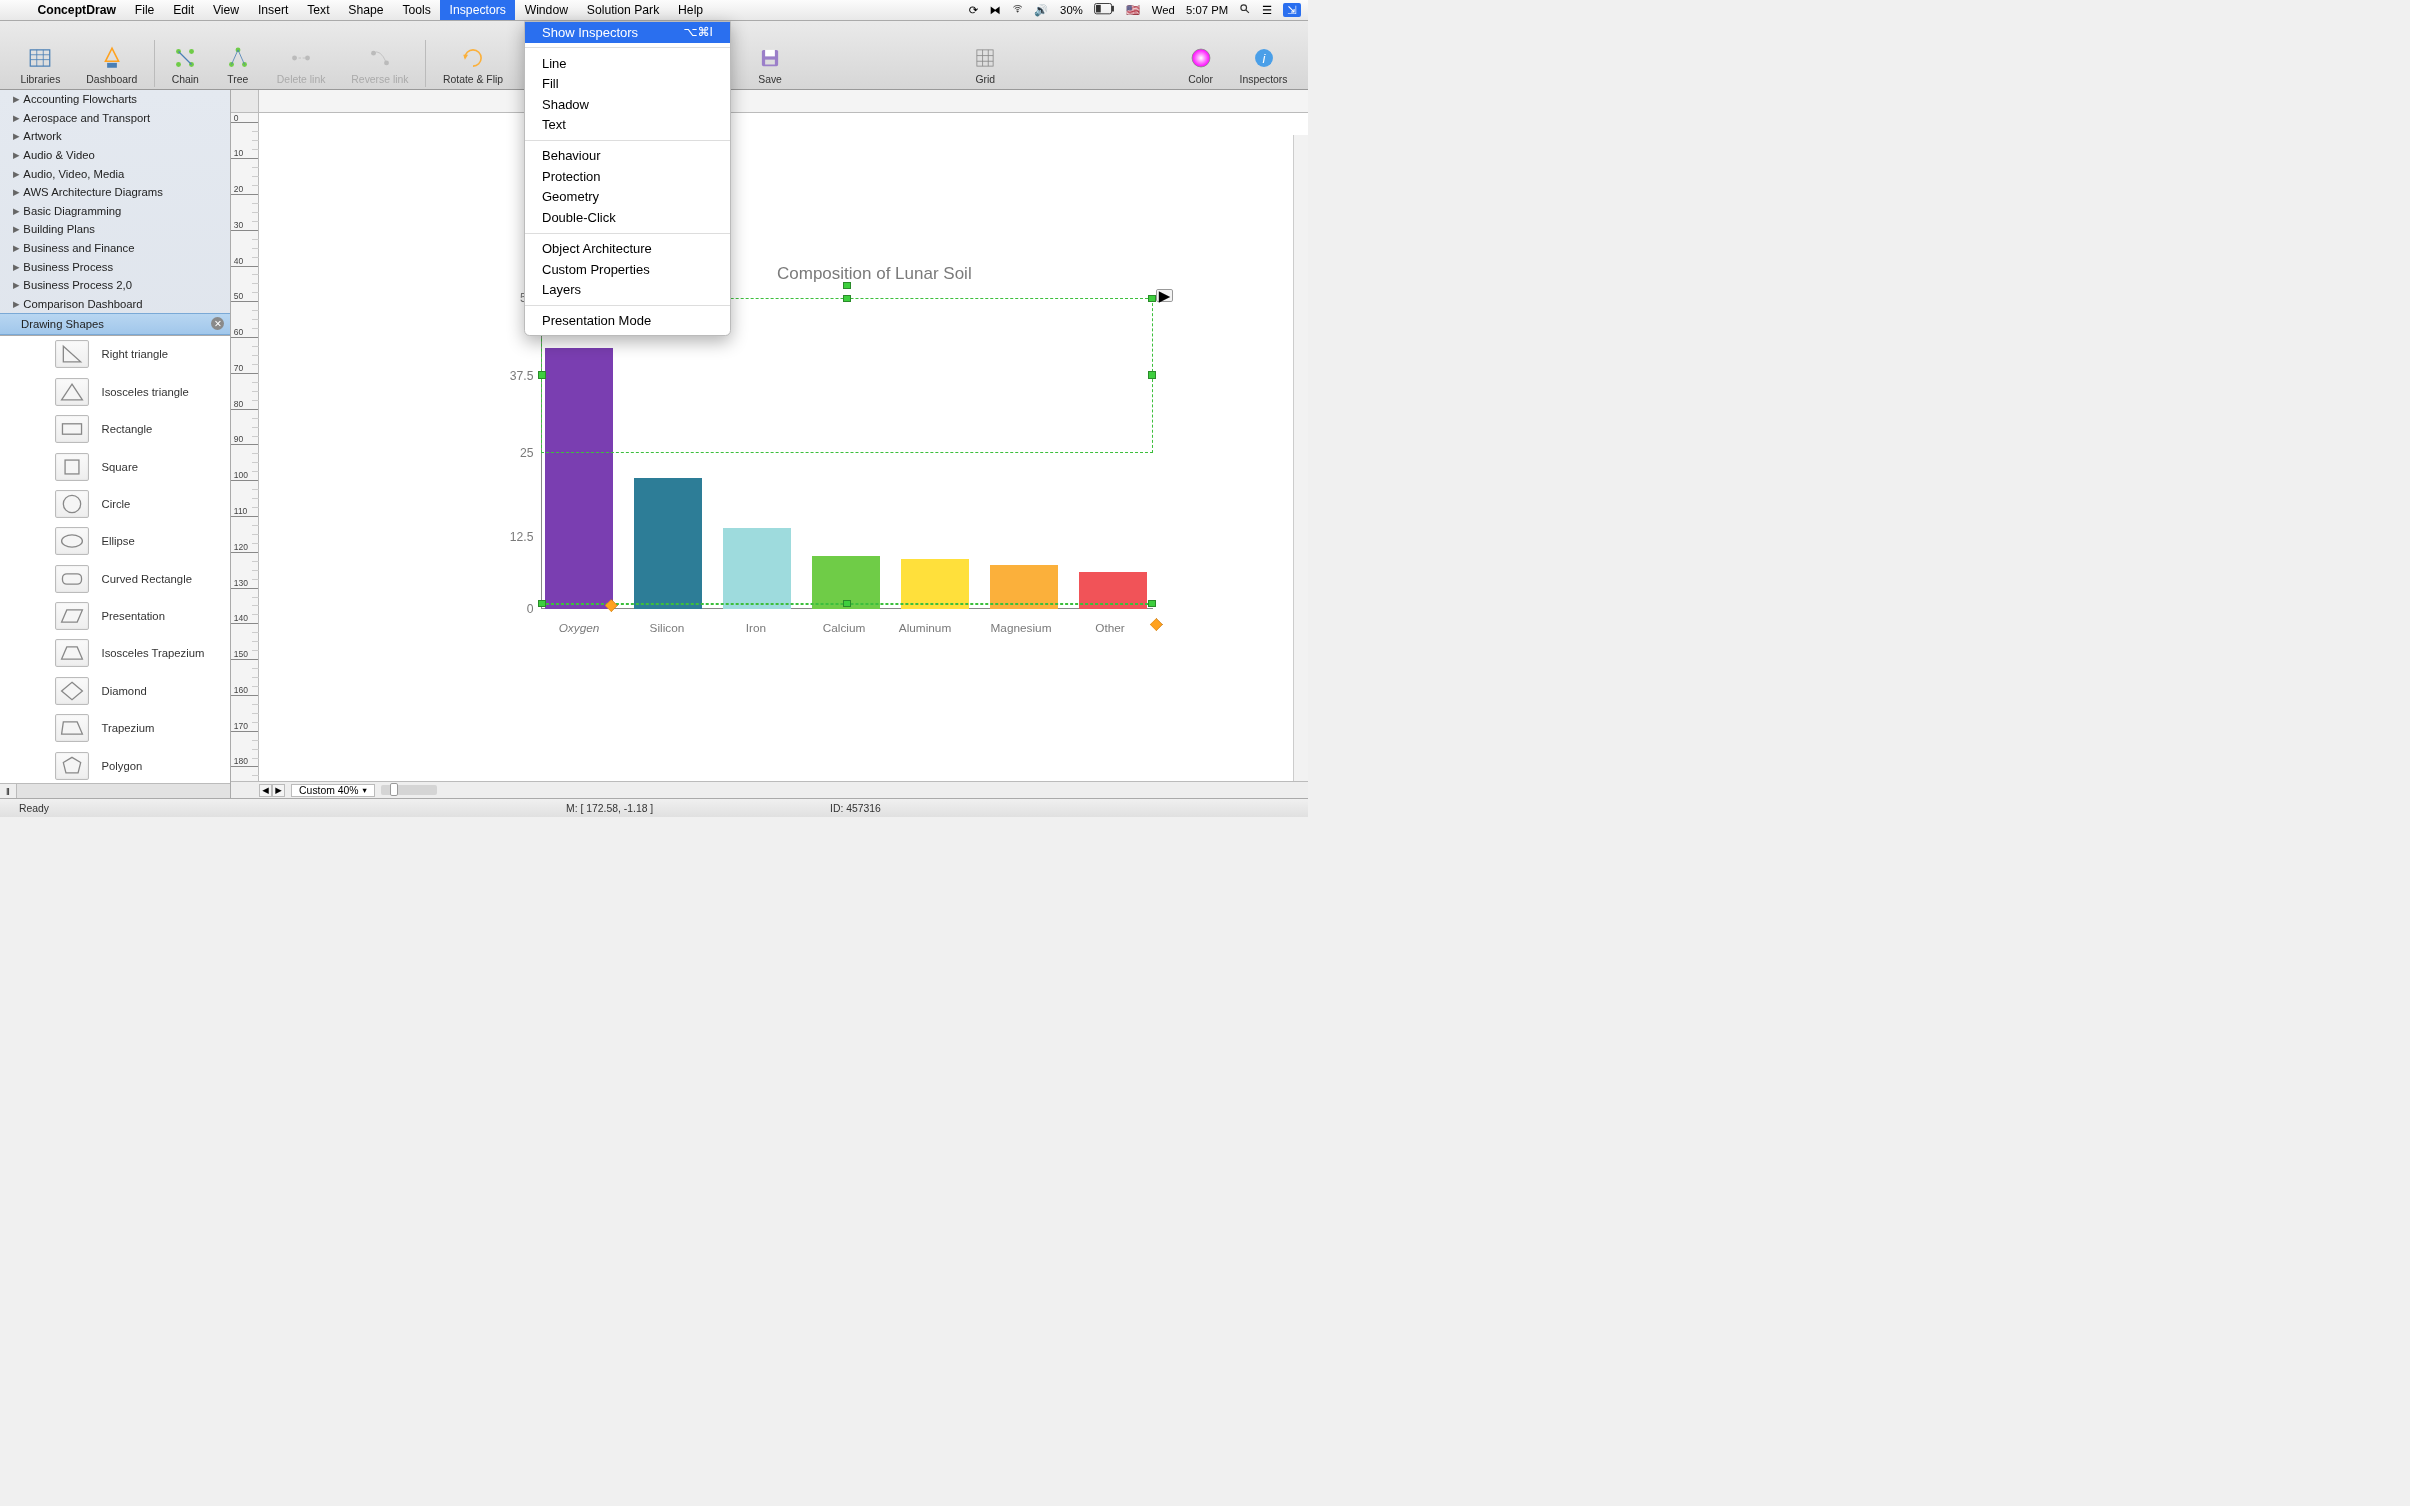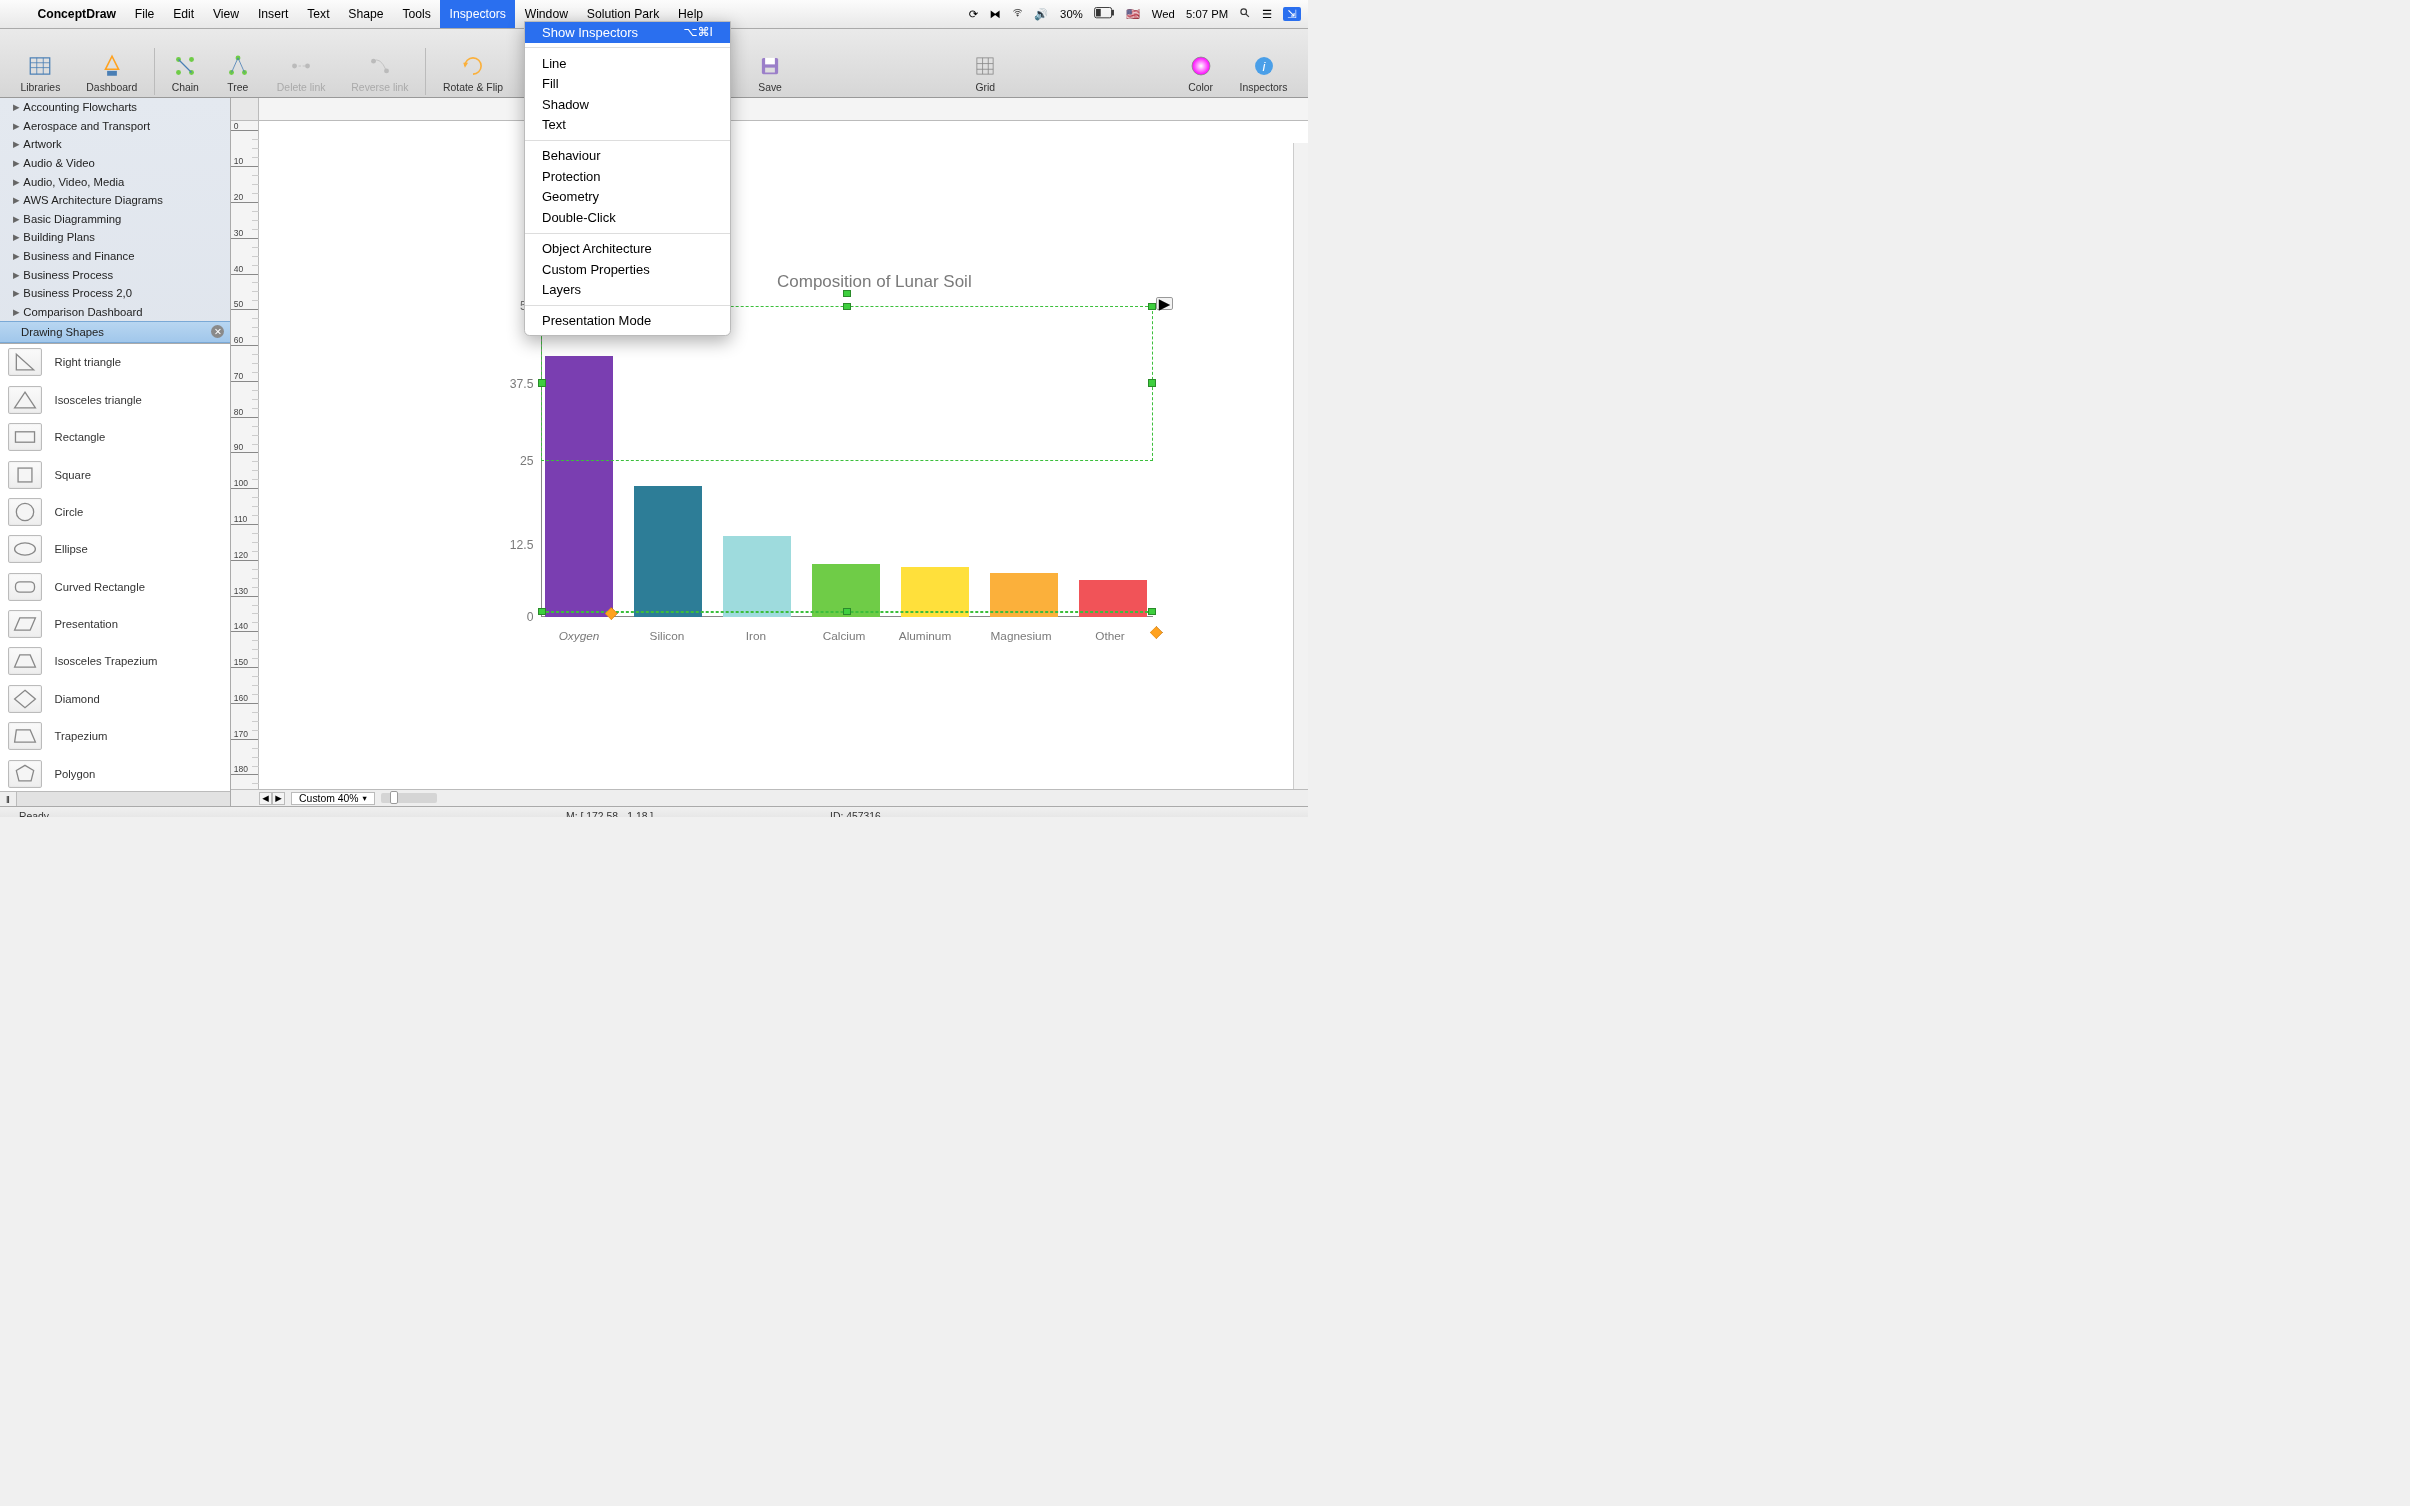--- a/index.html
+++ b/index.html
@@ -1,19 +1,19 @@
 <!DOCTYPE html>
 <html style="font-size:15px"><head>
 <meta charset="utf-8">
 <style>
   * { box-sizing: border-box; margin: 0; padding: 0; font-family: -apple-system, "Helvetica Neue", Arial, sans-serif; }
   html, body { width: 1308px; height: 817px; overflow: hidden; background: #f0f0f0; }
   
   
-  .mac-menubar { height: 29px; background: linear-gradient(#fcfcfc, #e8e8e8); border-bottom: 0.9px solid #aaa; display: flex; align-items: center; font-size: 12.2px; }
+  .mac-menubar { height: 21px; background: linear-gradient(#fcfcfc, #e8e8e8); border-bottom: 0.9px solid #aaa; display: flex; align-items: center; font-size: 12.2px; }
   .mac-menubar .apple { width: 28px; text-align: center; }
   .mac-menubar .app-name { font-weight: bold; padding: 0 9.4px; }
   .mac-menubar .menu-item { padding: 0 9.4px; height: 100%; display: flex; align-items: center; cursor: default; }
   .mac-menubar .menu-item.active { background: #2a6fef; color: #fff; }
   .mac-menubar .status-right { margin-left: auto; display: flex; align-items: center; gap: 11.3px; padding-right: 7.5px; }
   .mac-menubar .status-right span { font-size: 11.3px; }
 
   
   .toolbar { height: 69px; background: linear-gradient(#eaeaea, #d6d6d6); border-bottom: 0.9px solid #999; display: flex; align-items: flex-end; padding: 1.9px 7.5px 1.9px 7.5px; gap: 0; }
   .tool-item { display: flex; flex-direction: column; align-items: center; font-size: 10.4px; color: #333; padding: 0 13px 1.9px 13px; }
@@ -28,21 +28,21 @@
   
   
   .sidebar { width: 231px; background: linear-gradient(#e4e9f0, #d8dee7); border-right: 0.9px solid #aaa; display:flex; flex-direction:column; overflow:hidden; }
   .cat-list { flex: 0 0 auto; overflow:hidden; }
   .cat-item { font-size: 11.3px; padding: 3.3px 5.6px 3.3px 13px; display:flex; align-items:center; color:#222; cursor:default; }
   .cat-item .tri { font-size:8.5px; color:#666; margin-right:3.8px; }
   .cat-item.selected { background: linear-gradient(#b8d6f1, #a1c7eb); border-top:0.9px solid #7aa9d6; border-bottom:0.9px solid #7aa9d6; font-weight:500; }
   .cat-item .close-dot { margin-left:auto; width:13px; height:13px; border-radius:50%; background:#8a8a8a; color:#fff; font-size:9.4px; display:flex; align-items:center; justify-content:center; }
   
   .shapes-list { flex:1; background:#fff; border-top:0.9px solid #aaa; overflow:auto; }
-  .shape-item { display:flex; align-items:center; padding:4.7px 7.5px; font-size:11.3px; color:#333; gap:13px; cursor:default; }
+  .shape-item { display:flex; align-items:center; padding:4.7px 7.5px; font-size:11.3px; color:#333; gap:13px; cursor:default;margin-left:47px; }
   .shape-swatch { width:34px; height:28px; border:0.9px solid #bbb; border-radius:1.9px; background:linear-gradient(#fafafa,#eee); display:flex; align-items:center; justify-content:center; box-shadow: inset 0 0 1.9px rgba(0,0,0,.1), 0 0.9px 0 #fff; }
 
   
   .canvas-area { flex:1; display:flex; flex-direction:column; background:#fff; position:relative; }
   .ruler-corner { position:absolute; top:0; left:0; width:28px; height:22.6px; background:#e8e8e8; border-right:0.9px solid #bbb; border-bottom:0.9px solid #bbb; z-index:3;}
   .h-ruler { height:22.6px; margin-left:28px; background:#f4f4f4; border-bottom:0.9px solid #bbb; position:relative; overflow:hidden;}
   .canvas-body { flex:1; display:flex; overflow:hidden; }
   .v-ruler { width:28px; background:#f4f4f4; border-right:0.9px solid #bbb; position:relative; font-size:8.5px; color:#555;}
   .v-ruler .tick { position:absolute; left:0; width:100%; height:0.9px; }
   .v-ruler .tick.major::after { content: attr(data-v); position:absolute; left:2.8px; top:-10.4px; font-size:8.5px; color:#444; }

